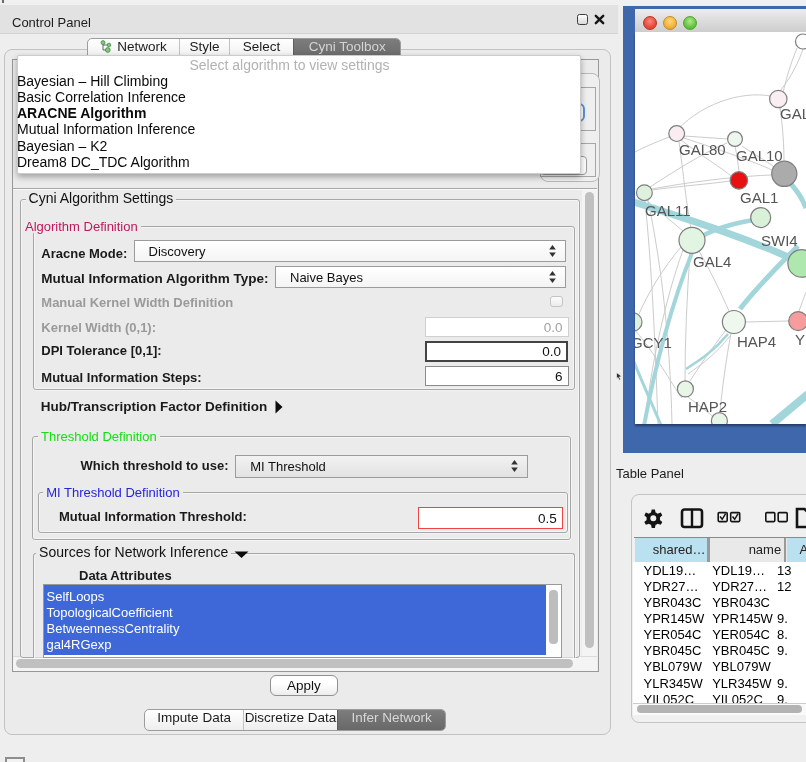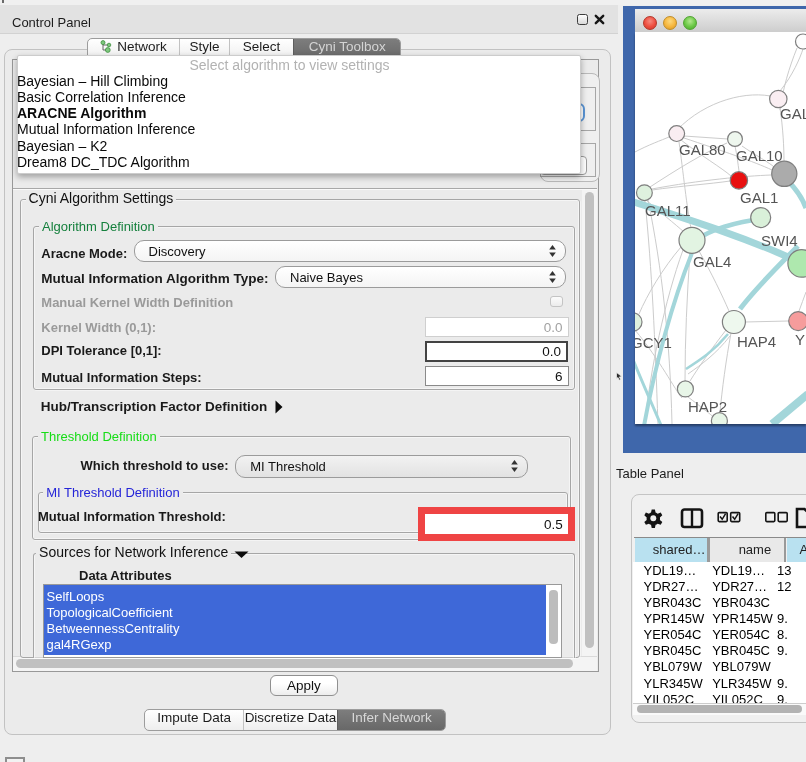--- a/index.html
+++ b/index.html
@@ -2,21 +2,21 @@
 <html><head>
 <meta charset="utf-8">
 <style>
 html,body{margin:0;padding:0;}
 body{width:806px;height:762px;background:#eeeeee;font-family:"Liberation Sans",sans-serif;position:relative;overflow:hidden;}
 .abs{position:absolute;}
 .gb{position:absolute;border:1px solid #a6a6a6;border-radius:3px;box-shadow:inset 0 0 0 0.5px #fff, 0.5px 0.5px 0 #fdfdfd;}
 .gbl{position:absolute;background:#ebebeb;padding:0 3px;font-size:13px;line-height:13px;white-space:nowrap;}
 .blbl{position:absolute;font-size:13px;font-weight:bold;color:#1a1a1a;white-space:nowrap;line-height:15px;}
 .glbl{position:absolute;font-size:13px;font-weight:bold;color:#9a9a9a;white-space:nowrap;line-height:15px;}
-.combo{position:absolute;background:linear-gradient(#ffffff,#f4f4f4);border:1px solid #9b9b9b;border-radius:10px;font-size:13px;color:#111;text-align:center;}
+.combo{position:absolute;background:linear-gradient(#ffffff,#f4f4f4);border:1px solid #9b9b9b;border-radius:0;font-size:13px;color:#111;text-align:center;}
 .combo .ct{position:absolute;left:14px;top:50%;transform:translateY(-50%);white-space:nowrap;}
 .field{position:absolute;background:#fff;font-size:13.5px;color:#111;}
 .field .ft{position:absolute;right:5px;top:50%;transform:translateY(-50%);}
 .seg{position:absolute;display:flex;border:1px solid #9c9c9c;border-radius:5px;background:linear-gradient(#ffffff,#eeeeee);overflow:hidden;}
 .seg .s{font-size:13.5px;color:#1c1c1c;display:flex;align-items:flex-start;justify-content:center;border-left:1px solid #c2c2c2;white-space:nowrap;box-sizing:border-box;}
 .seg .s:first-child{border-left:none;}
 .segtop .s{padding-bottom:4.5px;}
 .seg .sel{background:linear-gradient(#7d7d7d,#686868);color:#d4d4d4;border-left:1px solid #5e5e5e;}
 </style>
 </head>
@@ -60,21 +60,21 @@
 <div class="abs" style="left:582px;top:190px;width:15px;height:466px;background:#f4f4f4;"></div>
 <div class="abs" style="left:584.5px;top:192px;width:9.5px;height:456px;background:#c0c0c0;border-radius:4.5px;"></div>
 
 <div class="abs" style="left:13px;top:656px;width:584px;height:14px;background:#f4f4f4;border-top:1px solid #dadada;"></div>
 <div class="abs" style="left:16px;top:658.5px;width:557px;height:9px;background:#c0c0c0;border-radius:4.5px;"></div>
 
 <div class="gb" style="left:20px;top:199.4px;width:558px;height:457px;"></div>
 <div class="gbl" style="left:25.6px;top:192px;color:#111;font-size:14px;">Cyni Algorithm Settings</div>
 
 <div class="gb" style="left:32.5px;top:226px;width:540px;height:162px;"></div>
-<div class="gbl" style="left:39px;top:220px;color:#15803d;">Algorithm Definition</div>
+<div class="gbl" style="left:22px;top:220px;color:#be185d;">Algorithm Definition</div>
 
 <div class="blbl" style="left:41.3px;top:246.2px;">Aracne Mode:</div>
 <div class="combo" style="left:133.5px;top:239.5px;width:430px;height:20px;">
     <span class="ct">Discovery</span>
     <svg width="9" height="12" viewBox="0 0 9 12" style="position:absolute;right:8px;top:4px;">
       <path d="M4.5 0 L7.8 4.5 L1.2 4.5 Z" fill="#333"></path>
       <path d="M4.5 12 L7.8 7.5 L1.2 7.5 Z" fill="#333"></path>
     </svg>
   </div>
 
@@ -117,22 +117,22 @@
 <div class="combo" style="left:235.2px;top:454.5px;width:291px;height:21px;background:linear-gradient(#f2f2f2,#e2e2e2);">
     <span class="ct">MI Threshold</span>
     <svg width="9" height="12" viewBox="0 0 9 12" style="position:absolute;right:8px;top:4.5px;">
       <path d="M4.5 0 L7.8 4.5 L1.2 4.5 Z" fill="#333"></path>
       <path d="M4.5 12 L7.8 7.5 L1.2 7.5 Z" fill="#333"></path>
     </svg>
   </div>
 
 <div class="gb" style="left:38px;top:492px;width:528.4px;height:39px;"></div>
 <div class="gbl" style="left:43.2px;top:486.4px;color:#2525d8;">MI Threshold Definition</div>
-<div class="blbl" style="left:38px;top:509.1px;">Mutual Information Threshold:</div>
-<div class="field" style="left:418.3px;top:506.9px;width:142.5px;height:19.7px;border:7px solid #ef4444;">
+<div class="blbl" style="left:59px;top:509.1px;">Mutual Information Threshold:</div>
+<div class="field" style="left:418.3px;top:506.9px;width:142.5px;height:19.7px;border:1px solid #ef4444;">
     <span class="ft">0.5</span>
   </div>
 
 <div class="gb" style="left:33px;top:552.5px;width:540px;height:104px;border-bottom:none;border-bottom-left-radius:0;border-bottom-right-radius:0;"></div>
 <div class="gbl" style="left:36.1px;top:546px;color:#111;font-size:14px;">Sources for Network Inference</div>
 <svg class="abs" style="left:233.5px;top:551.1px;" width="15" height="7.5" viewBox="0 0 15 7.5">
     <path d="M0.5 0.5 L14.5 0.5 L7.5 7 Z" fill="#0c0c0c"></path>
   </svg>
 <div class="blbl" style="left:39px;top:567.5px;padding-left:40px;">Data Attributes</div>
 
@@ -256,21 +256,21 @@
 <path d="M90 11.5 l2.2 2.8 3.4-5.6" stroke-width="1.5"></path>
 <path d="M102.5 11.5 l2.2 2.8 3.4-5.6" stroke-width="1.5"></path>
 <rect x="135.8" y="7.6" width="9" height="9" rx="1" stroke-width="1.6"></rect>
 <rect x="148.2" y="7.6" width="9" height="9" rx="1" stroke-width="1.6"></rect>
 <path d="M167 4 h7.5 l5 5 v13 h-12.5 z" stroke-width="2.6"></path>
 </g>
 </svg>
 
 <div class="abs" style="left:634px;top:536.5px;width:172px;height:1px;background:#8a8a8a;"></div>
 <div class="abs" style="left:635.2px;top:537.5px;width:72px;height:24.5px;background:#b9e1f0;text-align:center;font-size:13px;color:#222;line-height:24.5px;text-indent:16px;">shared…</div>
-<div class="abs" style="left:709.9px;top:537.5px;width:74px;height:24.5px;background:#e9e9e9;text-align:center;font-size:13px;color:#222;line-height:24.5px;text-indent:16px;">name</div>
+<div class="abs" style="left:709.9px;top:537.5px;width:74px;height:24.5px;background:#e9e9e9;text-align:center;font-size:13px;color:#222;line-height:24.5px;text-indent:16px;padding-left:10px;">name</div>
 <div class="abs" style="left:786.5px;top:537.5px;width:20px;height:24.5px;background:#b9e1f0;font-size:13px;color:#222;line-height:24.5px;padding-left:13px;">A</div>
 <div class="abs" style="left:707.2px;top:537.5px;width:2.7px;height:24.5px;background:#9a9a9a;"></div>
 <div class="abs" style="left:783.9px;top:537.5px;width:2.6px;height:24.5px;background:#9a9a9a;"></div>
 <div class="abs" style="left:634px;top:562px;width:172px;height:1px;background:#9c9c9c;"></div>
 
 <div class="abs" style="left:633px;top:562.3px;width:173px;height:140.7px;background:#fff;overflow:hidden;font-size:13px;color:#000;">
  <div style="position:absolute;left:10.5px;top:0.6px;line-height:16.1px;">YDL19…<br>YDR27…<br>YBR043C<br>YPR145W<br>YER054C<br>YBR045C<br>YBL079W<br>YLR345W<br>YIL052C</div>
  <div style="position:absolute;left:79.2px;top:0.6px;line-height:16.1px;">YDL19…<br>YDR27…<br>YBR043C<br>YPR145W<br>YER054C<br>YBR045C<br>YBL079W<br>YLR345W<br>YIL052C</div>
  <div style="position:absolute;left:144px;top:0.6px;line-height:16.1px;">13<br>12<br>&nbsp;<br>9.<br>8.<br>9.<br>&nbsp;<br>9.<br>9.</div>
 </div>

